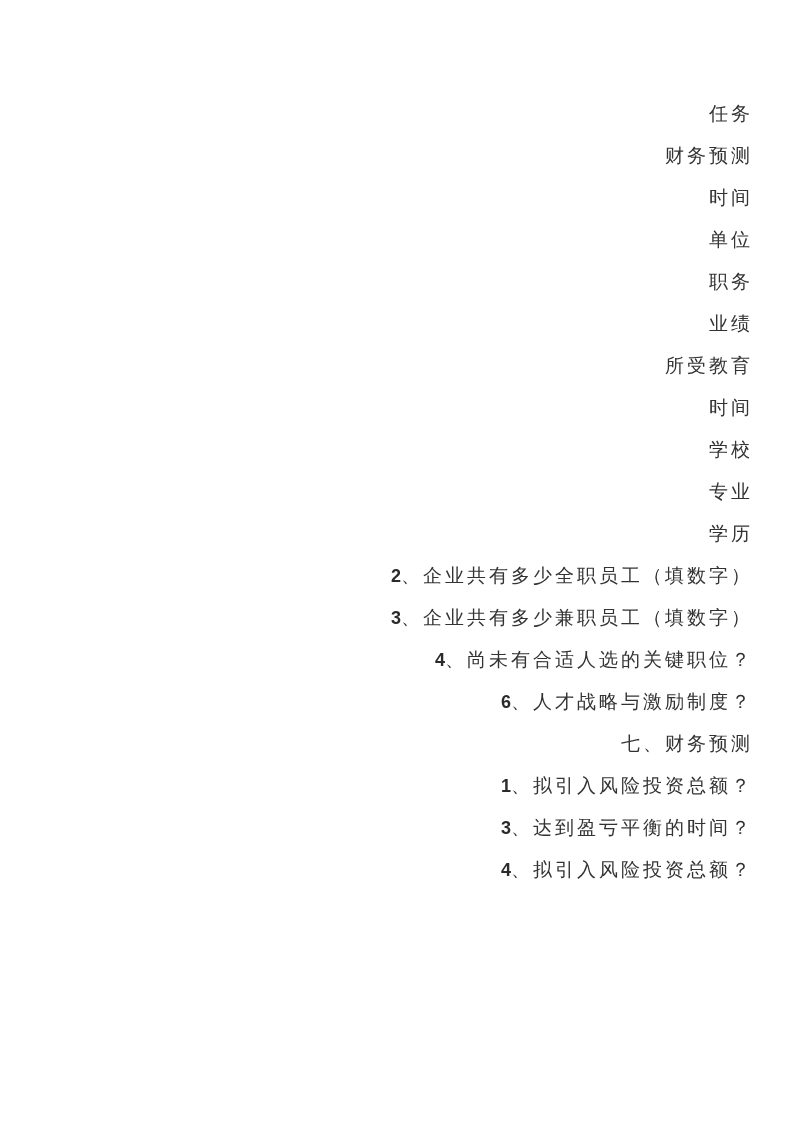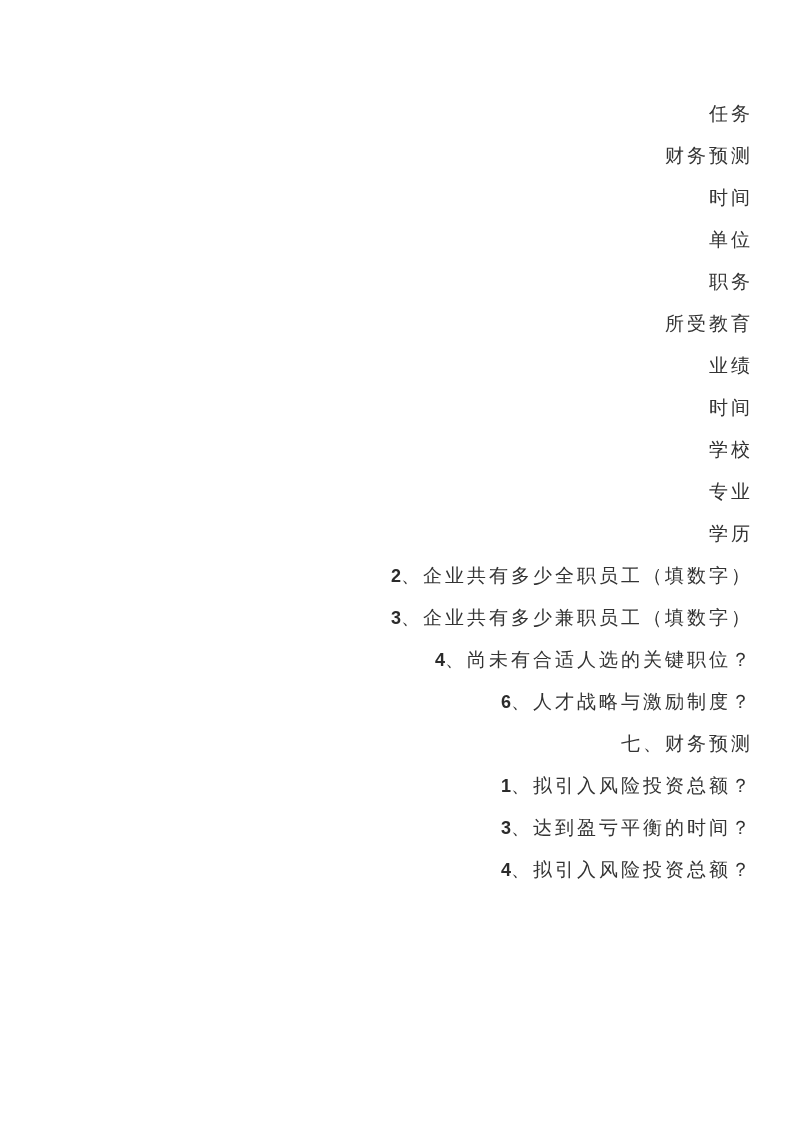--- a/index.html
+++ b/index.html
@@ -59,23 +59,23 @@
 
 
   <p class="doc-line"><span class="line-text">财务预测</span></p>
 
   <p class="doc-line"><span class="line-text">时间</span></p>
 
   <p class="doc-line"><span class="line-text">单位</span></p>
 
   <p class="doc-line"><span class="line-text">职务</span></p>
 
+  <p class="doc-line"><span class="line-text">业绩</span></p>
+
   <p class="doc-line"><span class="line-text">所受教育</span></p>
-
-  <p class="doc-line"><span class="line-text">业绩</span></p>
 
   <p class="doc-line"><span class="line-text">时间</span></p>
 
   <p class="doc-line"><span class="line-text">学校</span></p>
 
   <p class="doc-line"><span class="line-text">专业</span></p>
 
   <p class="doc-line"><span class="line-text">学历</span></p>
 
   <p class="doc-line"><span class="line-num">2</span><span class="line-text">、企业共有多少全职员工（填数字）</span></p>

